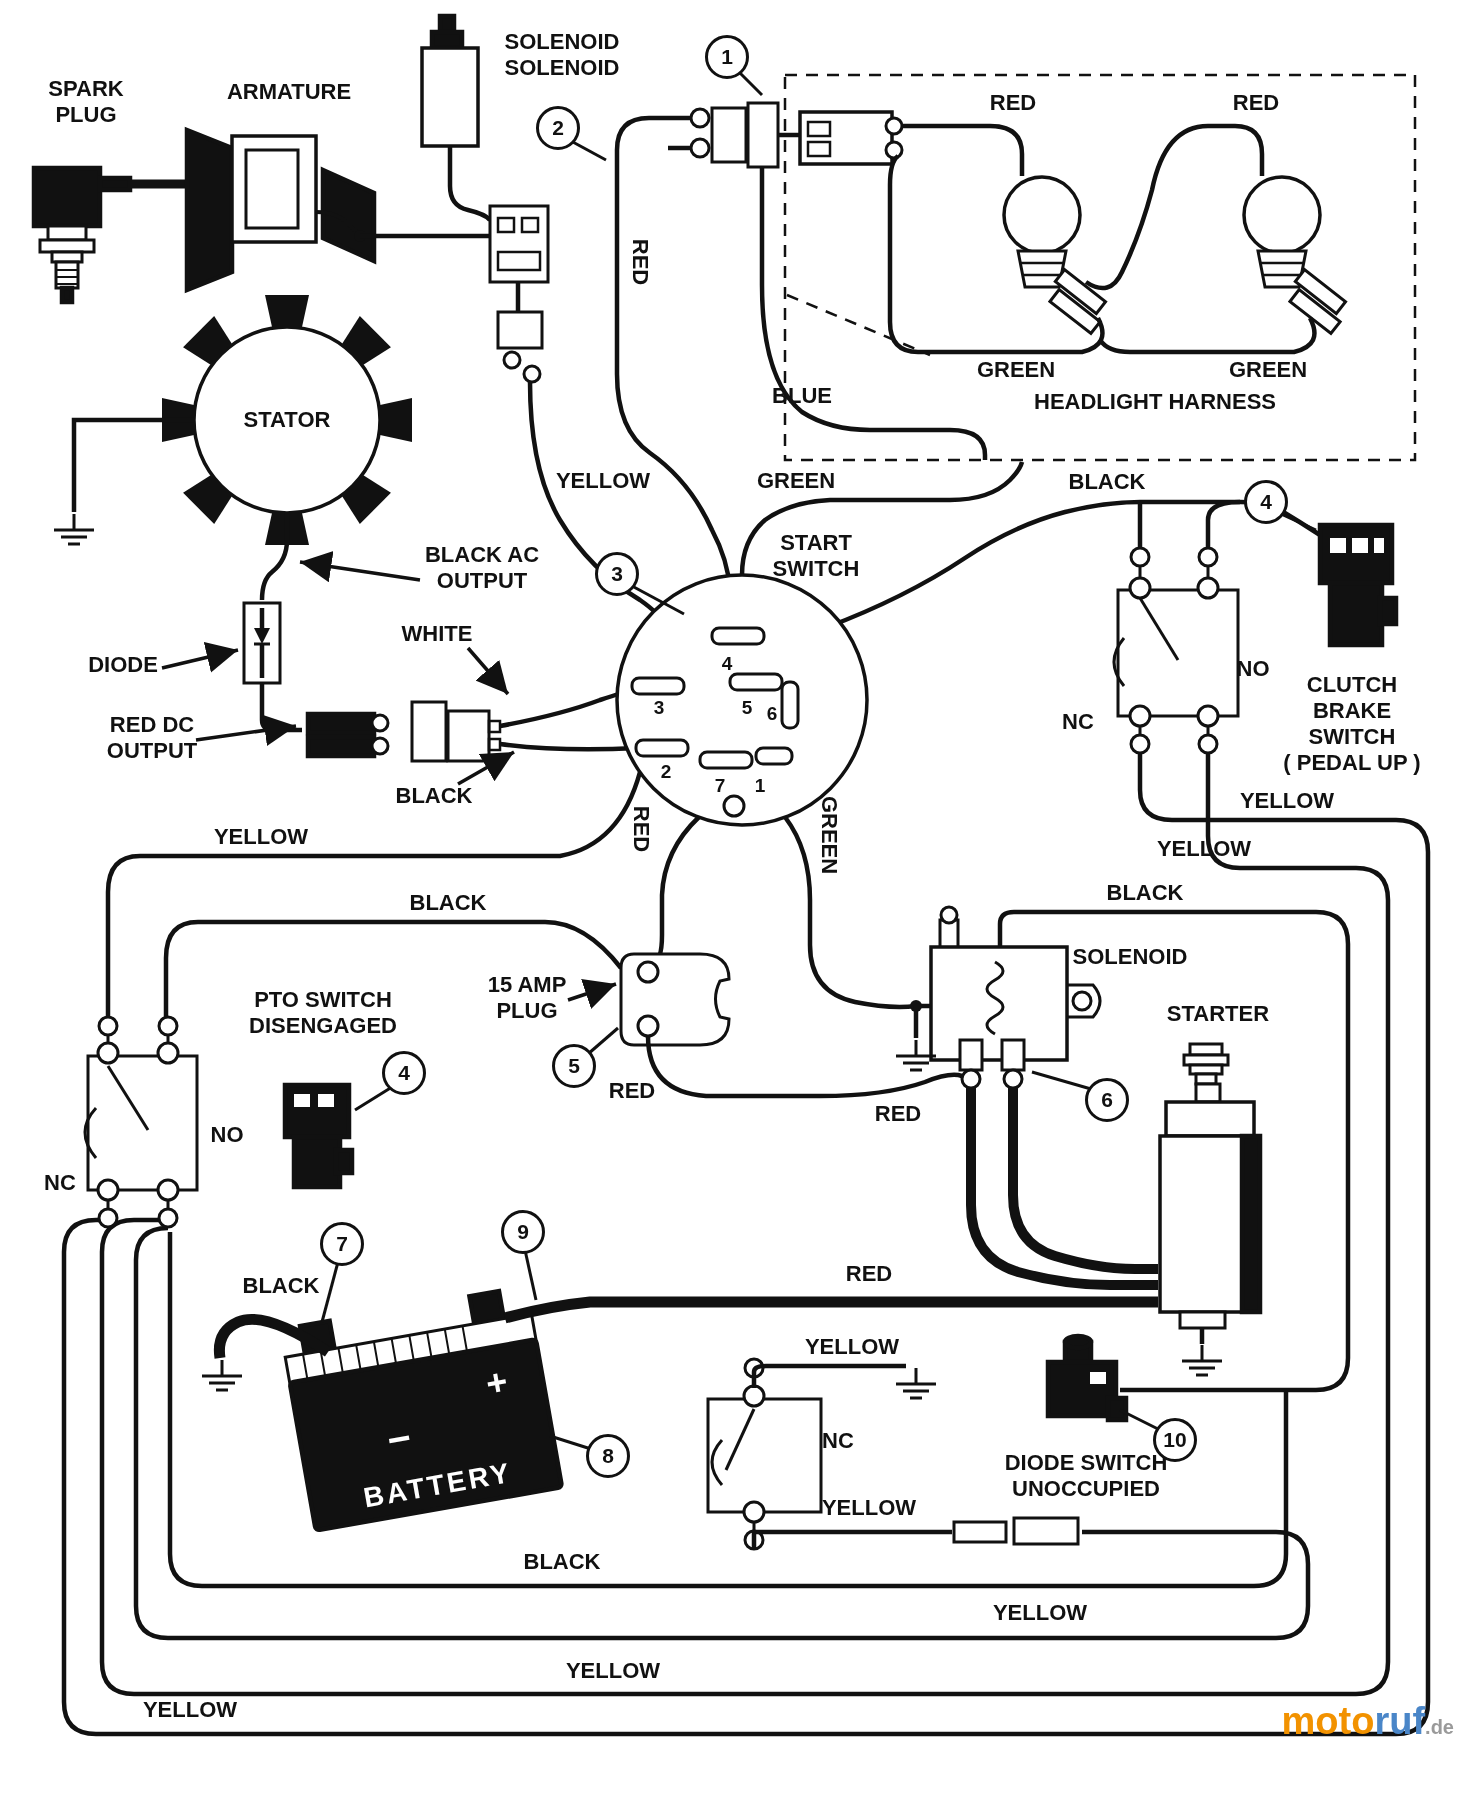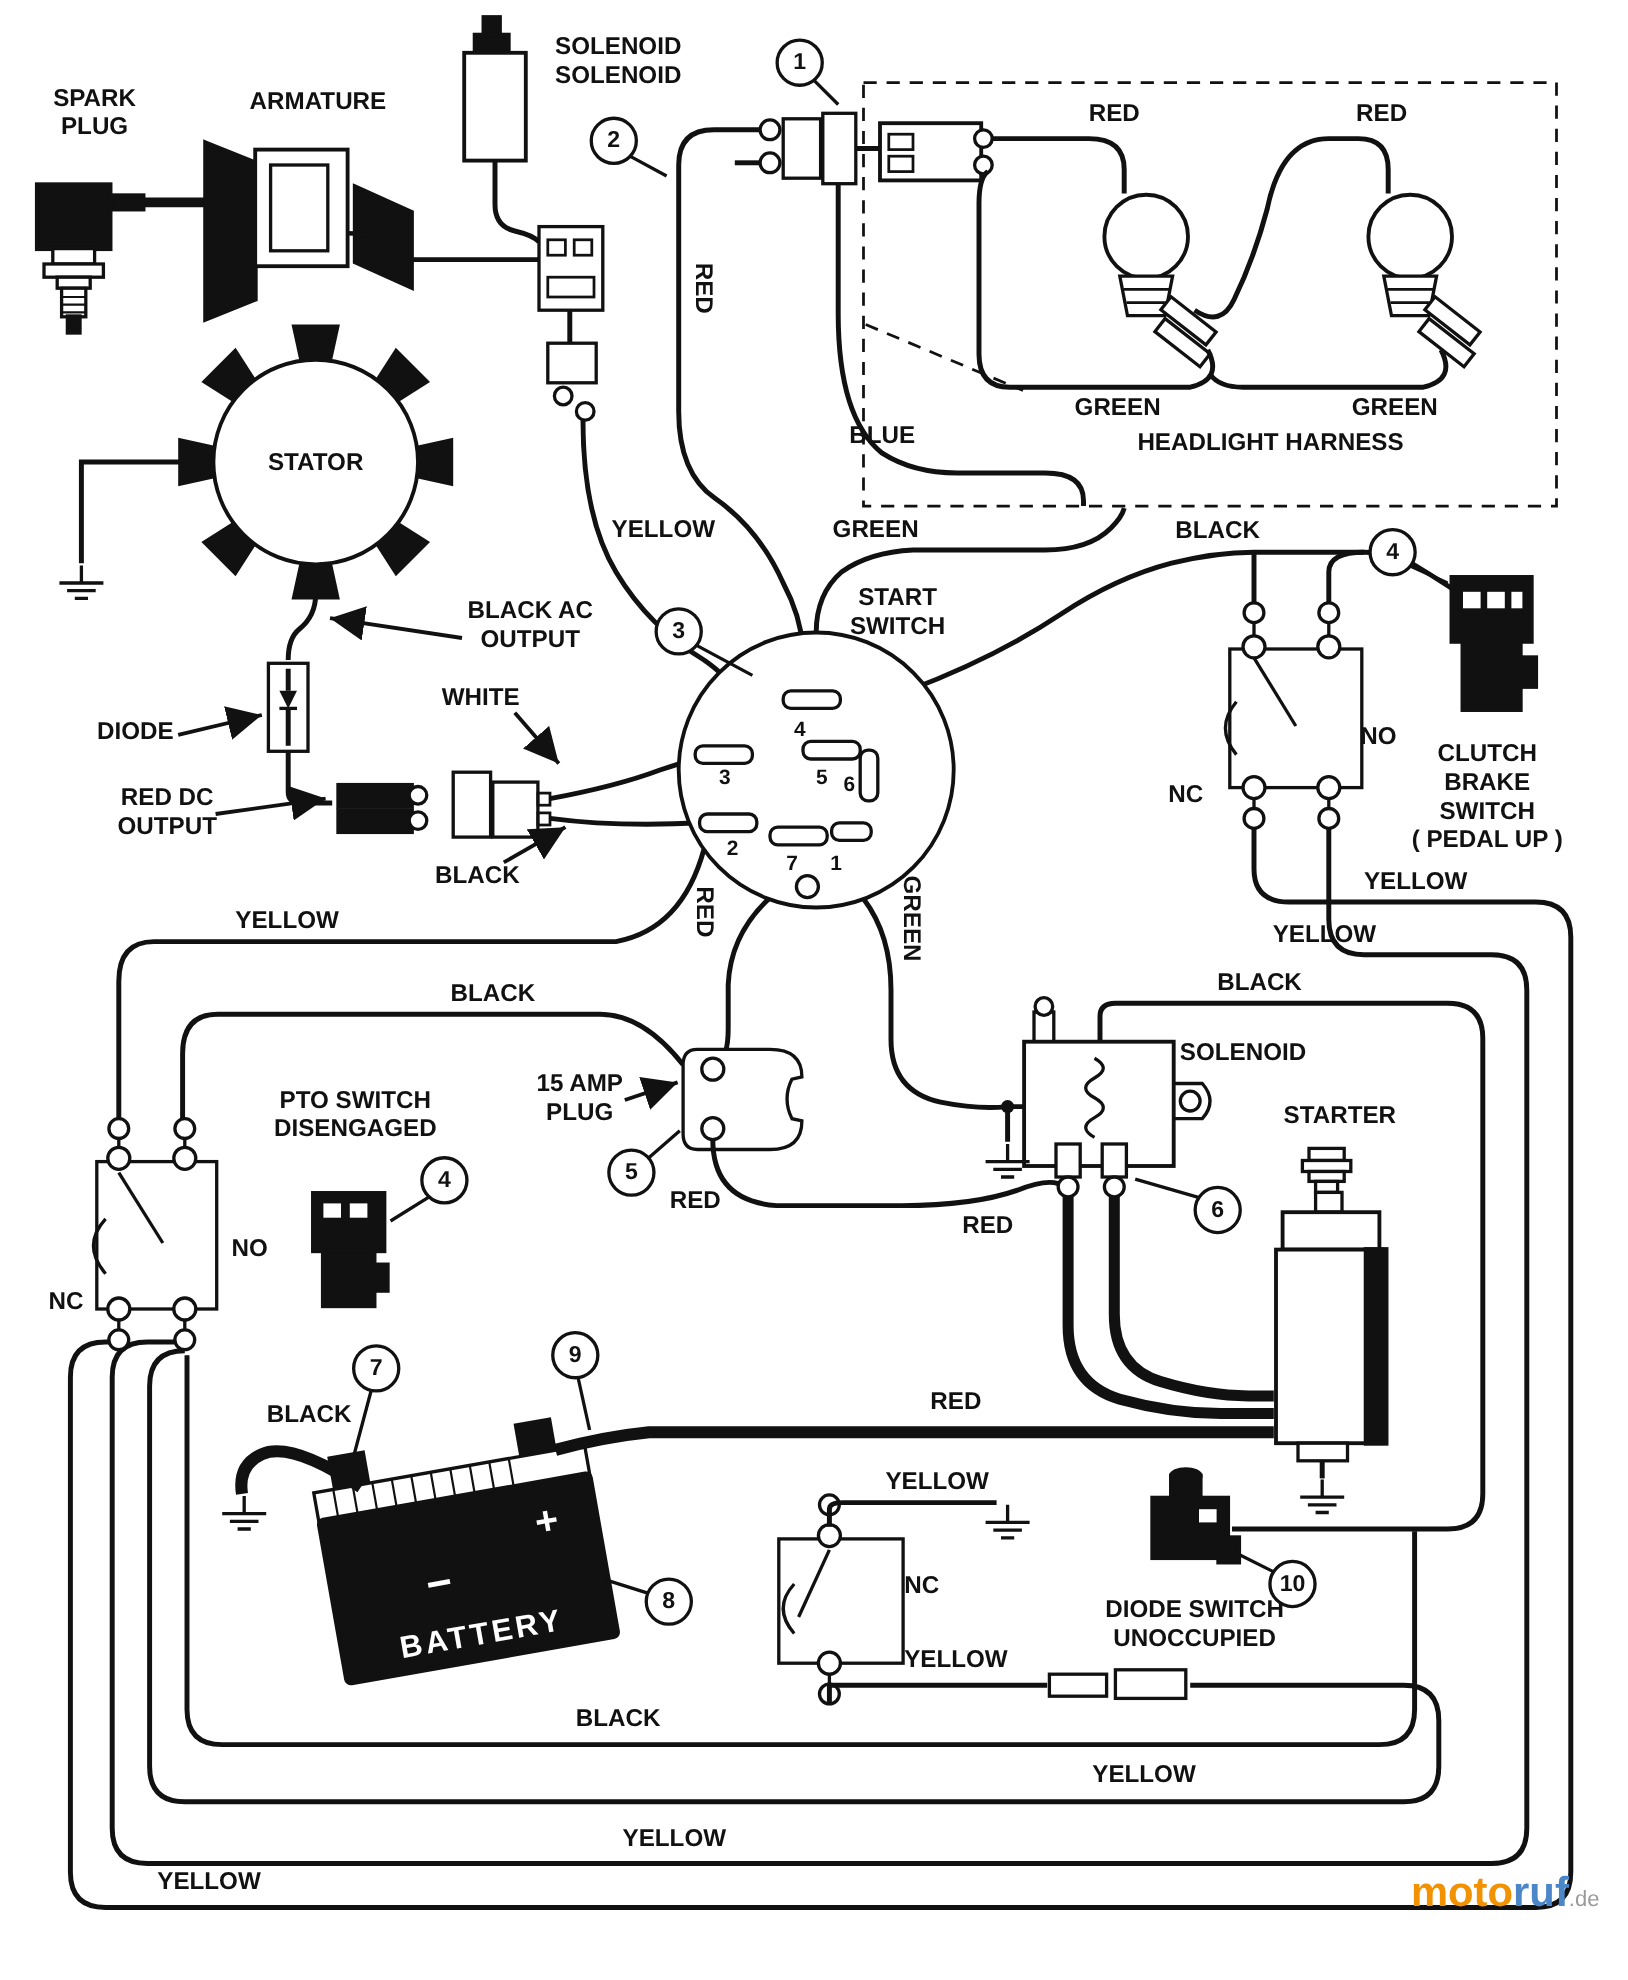--- a/index.html
+++ b/index.html
@@ -9,21 +9,21 @@
   .lbl{position:absolute;font:bold 22px "Liberation Sans",sans-serif;color:#111;
        transform:translate(-50%,-50%);white-space:nowrap;text-align:center;line-height:1.18;}
   .lbl.vert{transform:translate(-50%,-50%) rotate(90deg);}
   .callout{position:absolute;width:38px;height:38px;border:3.5px solid #111;border-radius:50%;
        background:#fff;display:flex;align-items:center;justify-content:center;
        font:bold 21px "Liberation Sans",sans-serif;transform:translate(-50%,-50%);z-index:3;}
   .pin{position:absolute;font:bold 19px "Liberation Sans",sans-serif;transform:translate(-50%,-50%);z-index:3;}
   .watermark{position:absolute;right:26px;top:1700px;font:bold 38px "Liberation Sans",sans-serif;z-index:4;}
   .watermark .p1{color:#f29200;}
   .watermark .p2{color:#4a86c8;}
-  .watermark .de{color:#9a9a9a;font-size:20px;font-weight:normal;}
+  .watermark .de{color:#9a9a9a;font-size:20px;font-weight:bold;}
 </style>
 </head>
 <body>
 
 <div class="stage">
 
 <svg width="1480" height="1800" viewBox="0 0 1480 1800">
   <defs>
     <marker id="ah" markerWidth="12" markerHeight="12" refX="9" refY="4.5" orient="auto">
       <path d="M0,0 L9,4.5 L0,9 Z" fill="#111"></path>

